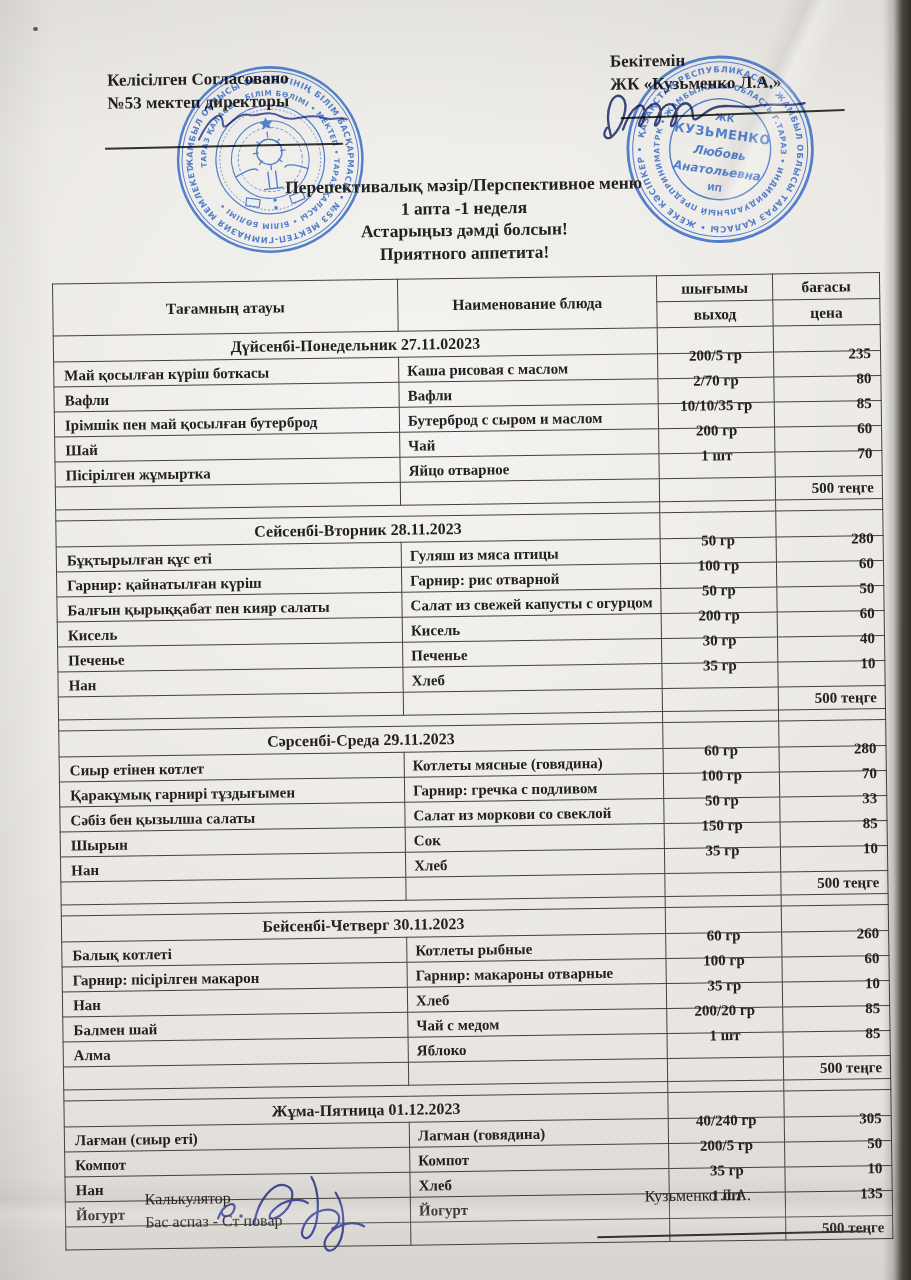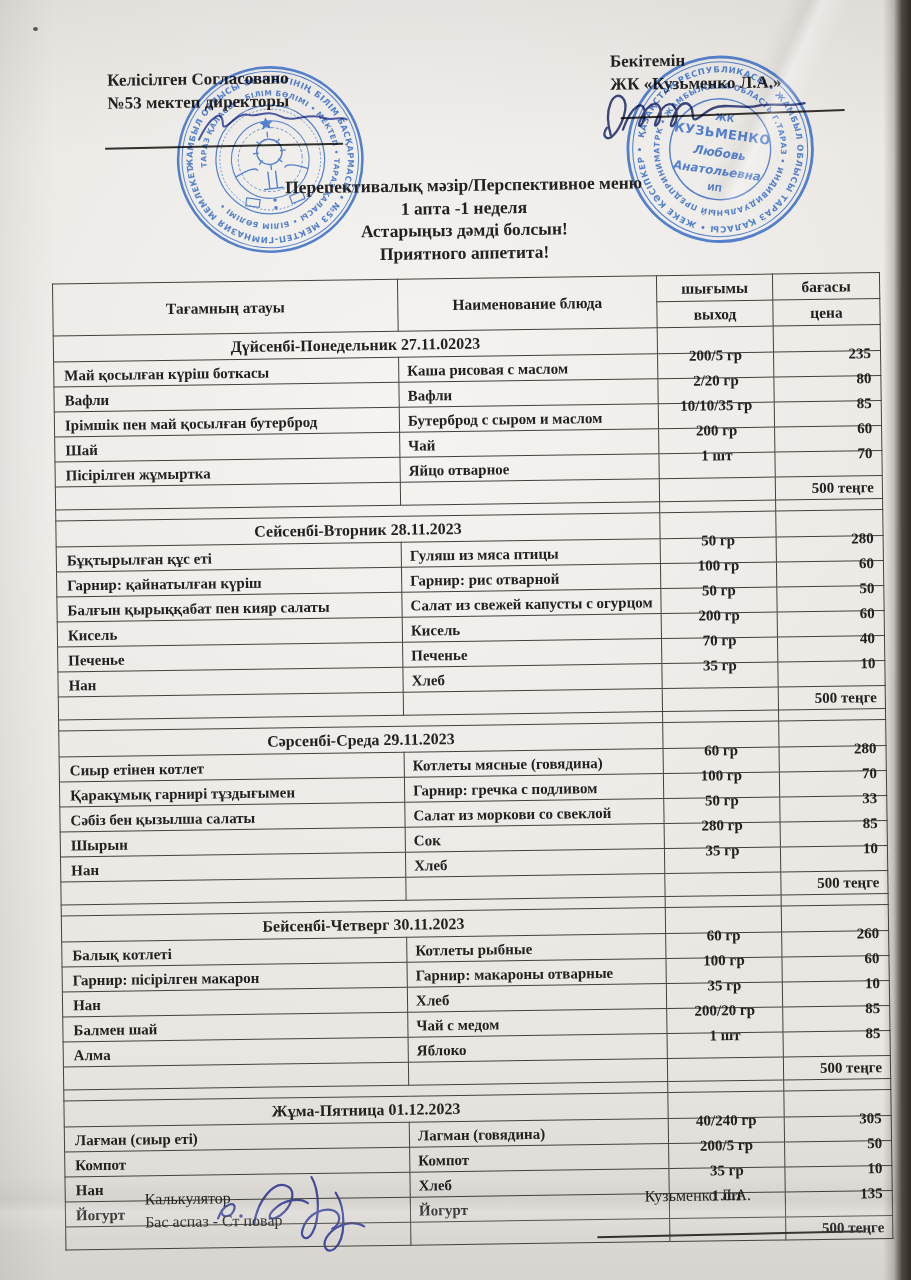--- a/index.html
+++ b/index.html
@@ -193,21 +193,21 @@
           </tr>
           <tr class="item">
             <td class="kk">Май қосылған күріш боткасы</td>
             <td class="ru">Каша рисовая с маслом</td>
             <td class="amt"><span>200/5 гр</span></td>
             <td class="price"><span>235</span></td>
           </tr>
           <tr class="item">
             <td class="kk">Вафли</td>
             <td class="ru">Вафли</td>
-            <td class="amt"><span>2/20 гр</span></td>
+            <td class="amt"><span>2/70 гр</span></td>
             <td class="price"><span>80</span></td>
           </tr>
           <tr class="item">
             <td class="kk">Ірімшік пен май қосылған бутерброд</td>
             <td class="ru">Бутерброд с сыром и маслом</td>
             <td class="amt"><span>10/10/35 гр</span></td>
             <td class="price"><span>85</span></td>
           </tr>
           <tr class="item">
             <td class="kk">Шай</td>
@@ -257,21 +257,21 @@
           </tr>
           <tr class="item">
             <td class="kk">Кисель</td>
             <td class="ru">Кисель</td>
             <td class="amt"><span>200 гр</span></td>
             <td class="price"><span>60</span></td>
           </tr>
           <tr class="item">
             <td class="kk">Печенье</td>
             <td class="ru">Печенье</td>
-            <td class="amt"><span>70 гр</span></td>
+            <td class="amt"><span>30 гр</span></td>
             <td class="price"><span>40</span></td>
           </tr>
           <tr class="item">
             <td class="kk">Нан</td>
             <td class="ru">Хлеб</td>
             <td class="amt"><span>35 гр</span></td>
             <td class="price"><span>10</span></td>
           </tr>
           <tr class="total">
             <td></td>
@@ -303,21 +303,21 @@
           </tr>
           <tr class="item">
             <td class="kk">Сәбіз бен қызылша салаты</td>
             <td class="ru">Салат из моркови со свеклой</td>
             <td class="amt"><span>50 гр</span></td>
             <td class="price"><span>33</span></td>
           </tr>
           <tr class="item">
             <td class="kk">Шырын</td>
             <td class="ru">Сок</td>
-            <td class="amt"><span>280 гр</span></td>
+            <td class="amt"><span>150 гр</span></td>
             <td class="price"><span>85</span></td>
           </tr>
           <tr class="item">
             <td class="kk">Нан</td>
             <td class="ru">Хлеб</td>
             <td class="amt"><span>35 гр</span></td>
             <td class="price"><span>10</span></td>
           </tr>
           <tr class="total">
             <td></td>

